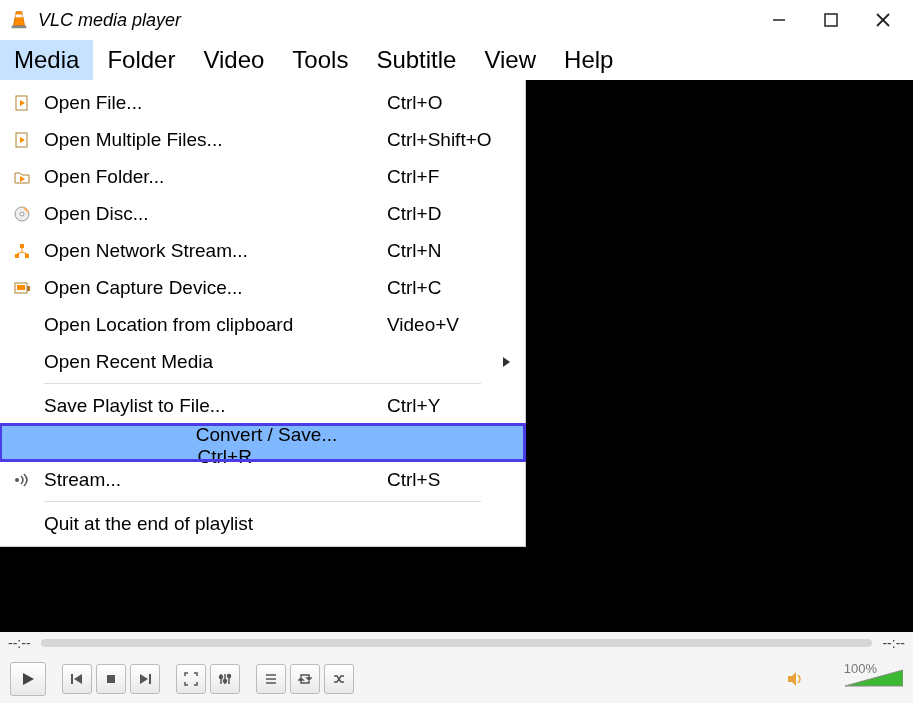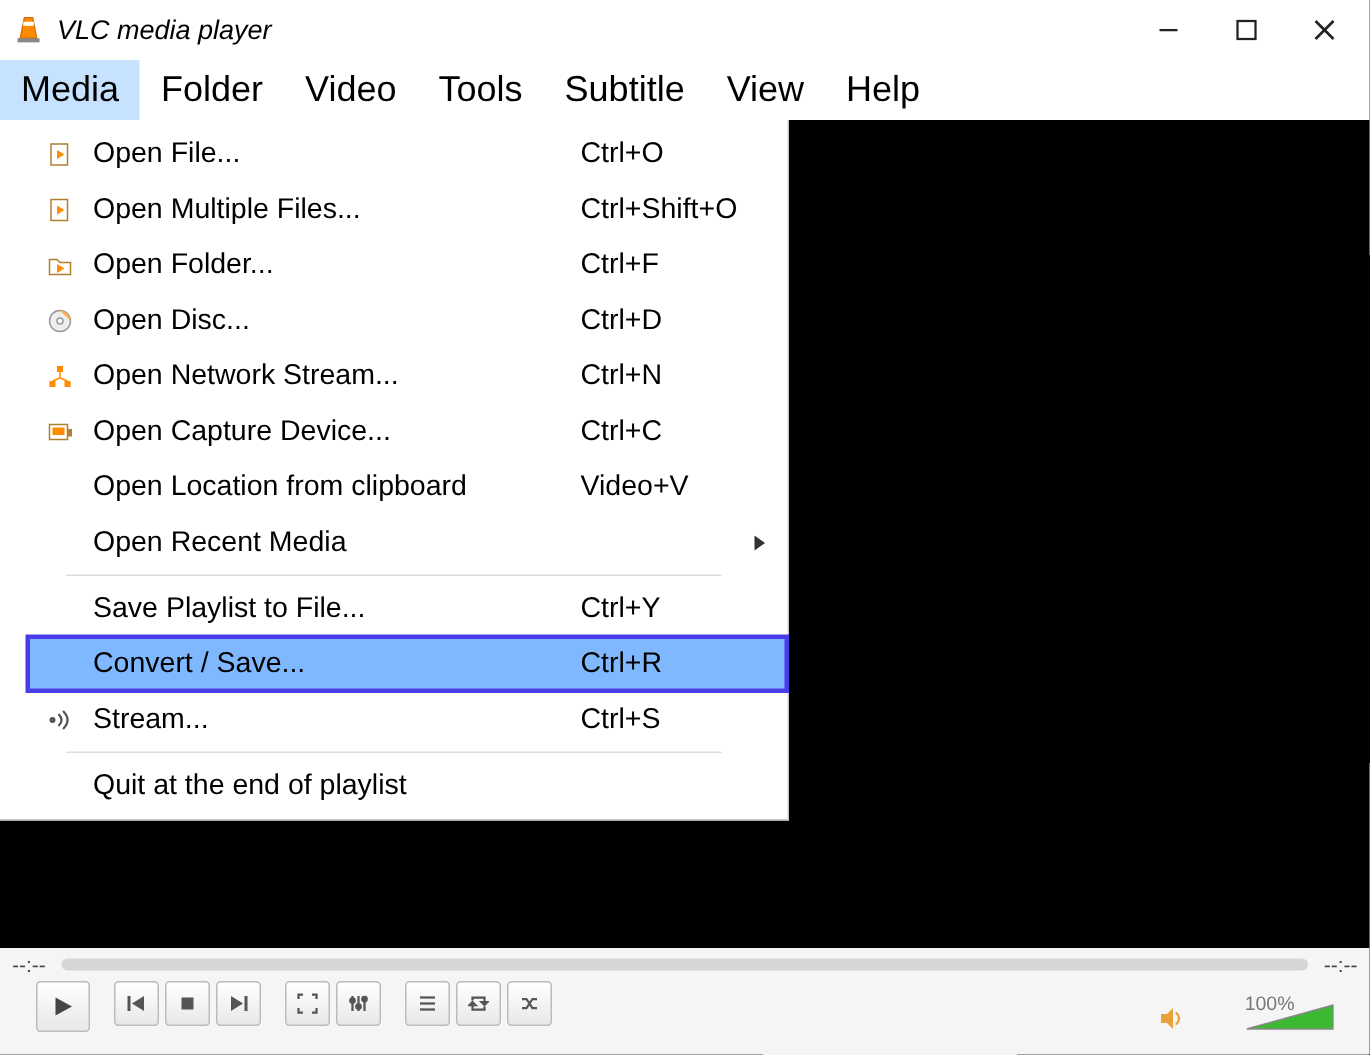--- a/index.html
+++ b/index.html
@@ -47,47 +47,48 @@
     border-bottom: 1px solid #ccc;
     padding: 4px 0;
   }
   .drop-item {
     display: flex;
     align-items: center;
     height: 37px;
     padding: 0 8px;
     position: relative;
     font-size: 19px;
-    margin-left: 18px;
   }
   .drop-icon { width: 28px; display:flex; align-items:center; justify-content:center; }
   .drop-label { flex: 1; padding-left: 8px; }
   .drop-short { width: 130px; text-align: left; }
   .drop-sep { height: 1px; background: #ddd; margin: 3px 44px 3px 44px; }
   .drop-item.highlighted {
     background: #7fb8ff;
     outline: 3px solid #4a3de8;
     outline-offset: -2px;
+    flex-direction: column;
   }
   .submenu-arrow { position:absolute; right:14px; }
   .timebar {
     height: 22px;
     background: #f5f5f5;
     display: flex;
     align-items: center;
     padding: 0 8px;
     gap: 10px;
   }
   .time-label { font-size: 14px; color:#444; }
   .seek { flex:1; height:8px; background:#d6d6d6; border-radius:4px; }
   .controlbar {
     height: 49px;
     background: #f5f5f5;
     display: flex;
-    padding: 0 24px;
+    align-items: center;
+    padding: 0 10px;
     gap: 4px;
   }
   .cbtn {
     width: 30px; height: 30px;
     border: 1px solid #bbb;
     background: linear-gradient(#fff,#e8e8e8);
     border-radius: 3px;
     display:flex; align-items:center; justify-content:center;
   }
   .cbtn.big { width:36px; height:34px; }

